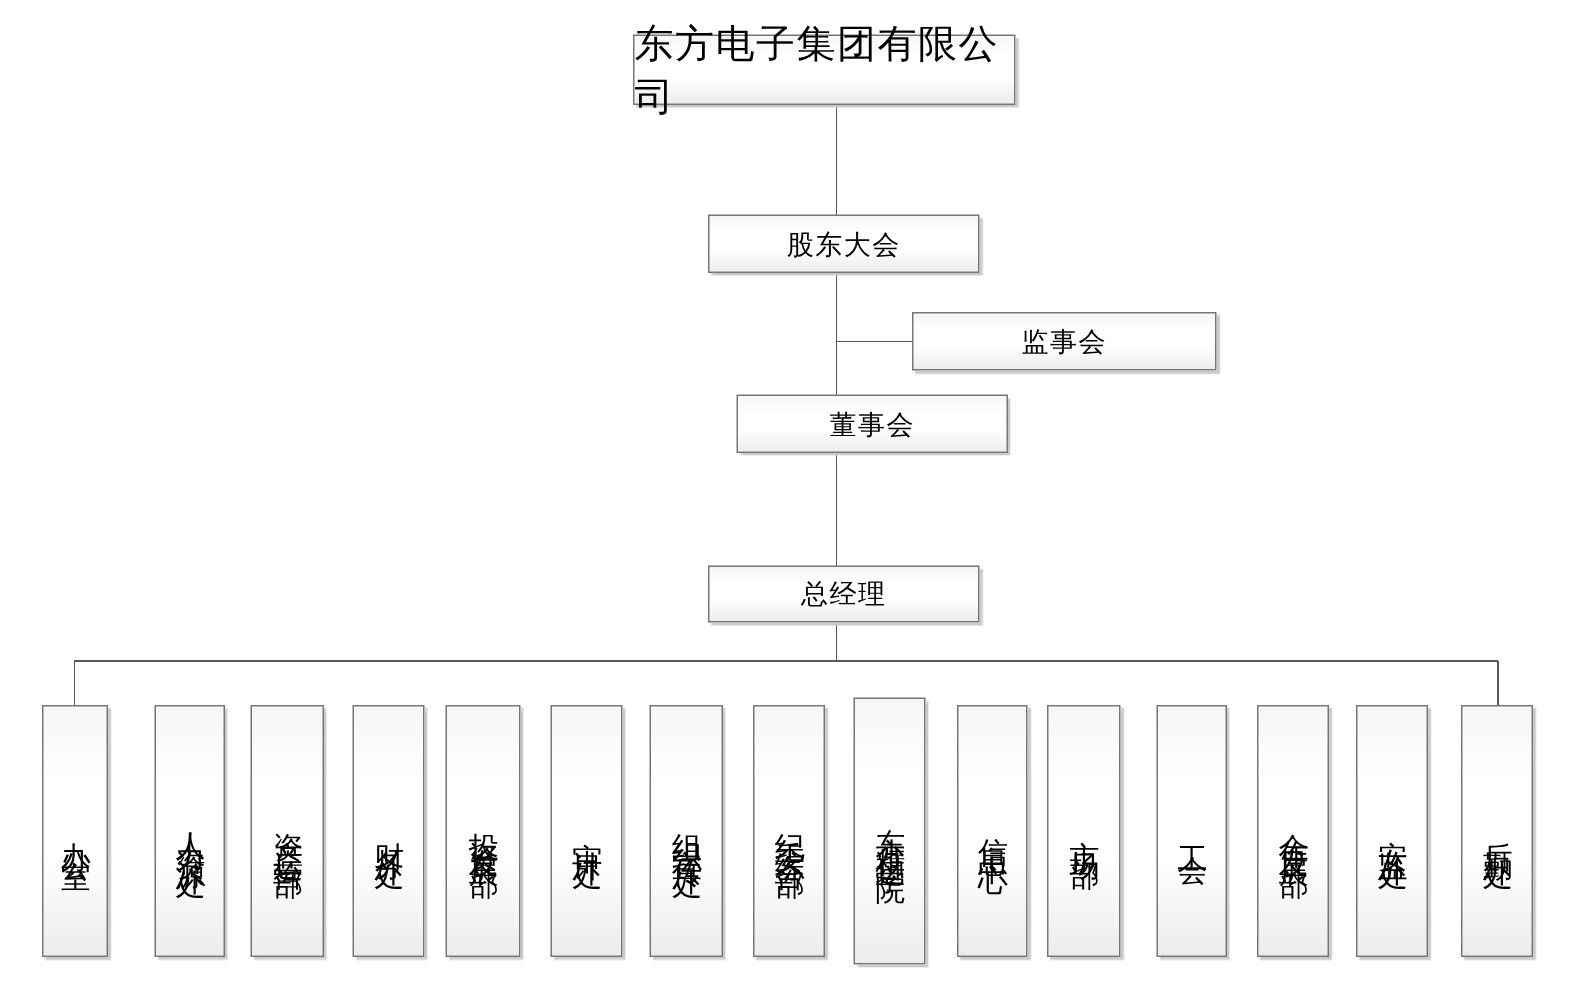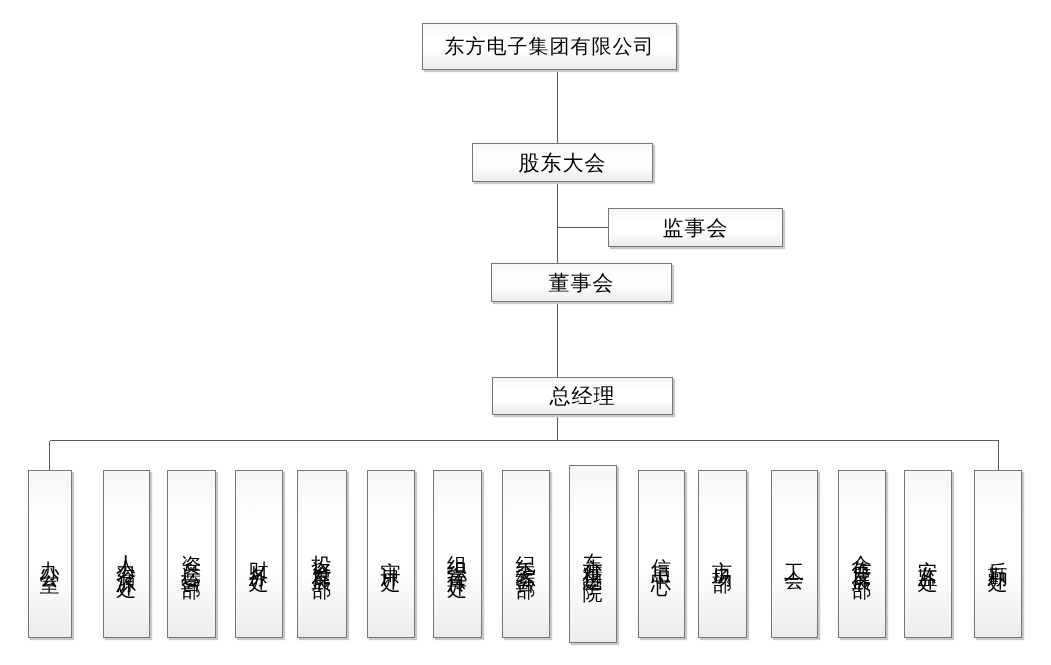--- a/index.html
+++ b/index.html
@@ -27,26 +27,26 @@
     box-sizing: border-box;
     border: 1px solid #767676;
     background: linear-gradient(to bottom, #f6f6f6 0%, #ffffff 30%, #ffffff 60%, #ececec 100%);
     box-shadow: 2px 2px 1px #c9c9c9;
     display: flex;
     align-items: center;
     justify-content: center;
     color: #000000;
   }
   .node.h-text {
-    font-size: 21px;
+    font-size: 18px;
     letter-spacing: 1px;
     white-space: nowrap;
   }
   .node.title-box {
-    font-size: 20px;
+    font-size: 26px;
     letter-spacing: 1px;
   }
   .node.dept {
     top: 470px;
     height: 168px;
   }
   .node.dept.tall {
     top: 465px;
     height: 178px;
   }
@@ -77,29 +77,29 @@
   </svg>
 
   <div class="node title-box" style="left:422px; top:23px; width:255px; height:47px;">
     <span>东方电子集团有限公司</span>
   </div>
 
   <div class="node h-text" style="left:472px; top:143px; width:181px; height:39px;">
     <span>股东大会</span>
   </div>
 
-  <div class="node h-text" style="left:608px; top:208px; width:175px; height:39px;">
+  <div class="node h-text" style="left:608px; top:208px; width:203px; height:39px;">
     <span>监事会</span>
   </div>
 
   <div class="node h-text" style="left:472px; top:263px; width:181px; height:39px;margin-left:19px;">
     <span>董事会</span>
   </div>
 
-  <div class="node h-text" style="left:492px; top:377px; width:181px; height:38px;">
+  <div class="node h-text" style="left:472px; top:377px; width:181px; height:38px;">
     <span>总经理</span>
   </div>
 
   <div class="node dept" style="left:28px; width:44px;">
     <span class="v-text">办公室</span>
   </div>
 
   <div class="node dept" style="left:103px; width:47px;">
     <span class="v-text">人力资源处</span>
   </div>

